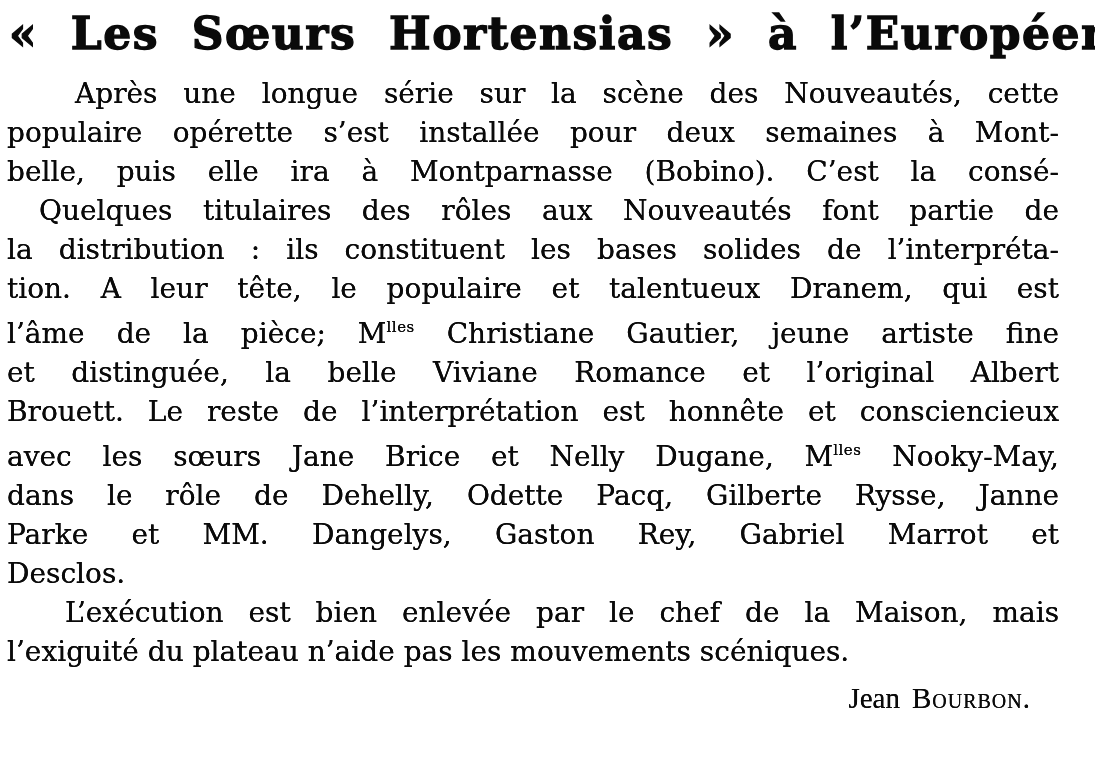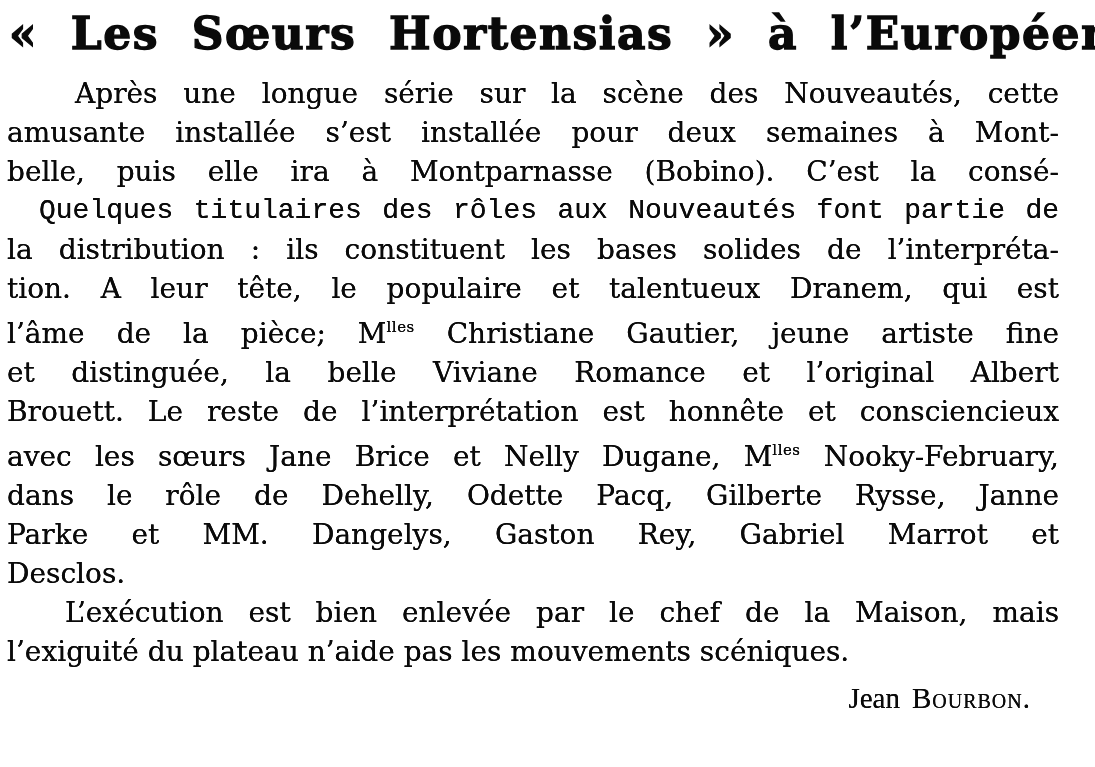--- a/index.html
+++ b/index.html
@@ -26,21 +26,21 @@
   }
   .body { font-size: 28px; line-height: 39px; }
   .line {
     text-align: justify;
     text-align-last: justify;
     text-shadow: 0 0 0.6px currentColor;
     white-space: normal;
   }
   .line.last { text-align: left; text-align-last: left; }
   .paragraph.p1 .line.first { text-indent: 68px; }
-  .paragraph.p2 .line.first { text-indent: 32px; font-family: Liberation Mono, monospace; }
+  .paragraph.p2 .line.first { text-indent: 32px; }
   .paragraph.p3 .line.first { text-indent: 58px; }
   .sup { font-size: 15px; vertical-align: 11px; letter-spacing: 0.5px; }
   .byline {
     margin-top: 8px;
     padding-right: 28px;
     font-size: 29px;
     line-height: 39px;
     text-align: right;
     text-shadow: 0 0 0.6px currentColor;
     font-family: Liberation Serif, serif;
@@ -53,31 +53,31 @@
 </style>
 </head>
 <body>
 
 <div class="page">
   <h1 class="title">« Les Sœurs Hortensias » à l’Européen</h1>
 
   <div class="body">
       <div class="paragraph p1">
         <div class="line first"><span>Après une longue série sur la scène des Nouveautés, cette</span></div>
-        <div class="line"><span>amusante installée s’est installée pour deux semaines à Mont-</span></div>
+        <div class="line"><span>populaire opérette s’est installée pour deux semaines à Mont-</span></div>
         <div class="line"><span>belle, puis elle ira à Montparnasse (Bobino). C’est la consé-</span></div>
       </div>
       <div class="paragraph p2">
         <div class="line first"><span>Quelques titulaires des rôles aux Nouveautés font partie de</span></div>
         <div class="line"><span>la distribution : ils constituent les bases solides de l’interpréta-</span></div>
         <div class="line"><span>tion. A leur tête, le populaire et talentueux Dranem, qui est</span></div>
         <div class="line"><span>l’âme de la pièce; M</span><span class="sup">lles</span><span> Christiane Gautier, jeune artiste fine</span></div>
         <div class="line"><span>et distinguée, la belle Viviane Romance et l’original Albert</span></div>
         <div class="line"><span>Brouett. Le reste de l’interprétation est honnête et consciencieux</span></div>
-        <div class="line"><span>avec les sœurs Jane Brice et Nelly Dugane, M</span><span class="sup">lles</span><span> Nooky-February,</span></div>
+        <div class="line"><span>avec les sœurs Jane Brice et Nelly Dugane, M</span><span class="sup">lles</span><span> Nooky-May,</span></div>
         <div class="line"><span>dans le rôle de Dehelly, Odette Pacq, Gilberte Rysse, Janne</span></div>
         <div class="line"><span>Parke et MM. Dangelys, Gaston Rey, Gabriel Marrot et</span></div>
         <div class="line last"><span>Desclos.</span></div>
       </div>
       <div class="paragraph p3">
         <div class="line first"><span>L’exécution est bien enlevée par le chef de la Maison, mais</span></div>
         <div class="line last"><span>l’exiguité du plateau n’aide pas les mouvements scéniques.</span></div>
       </div>
     </div>
 

